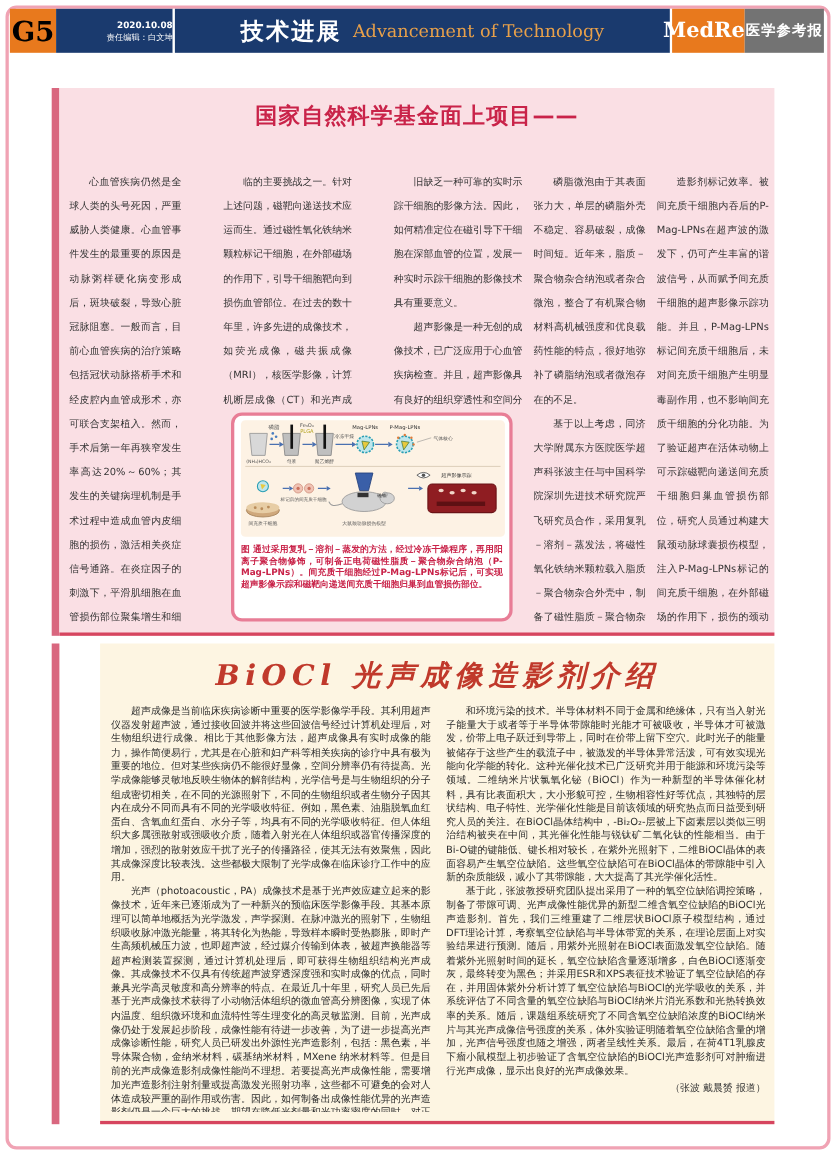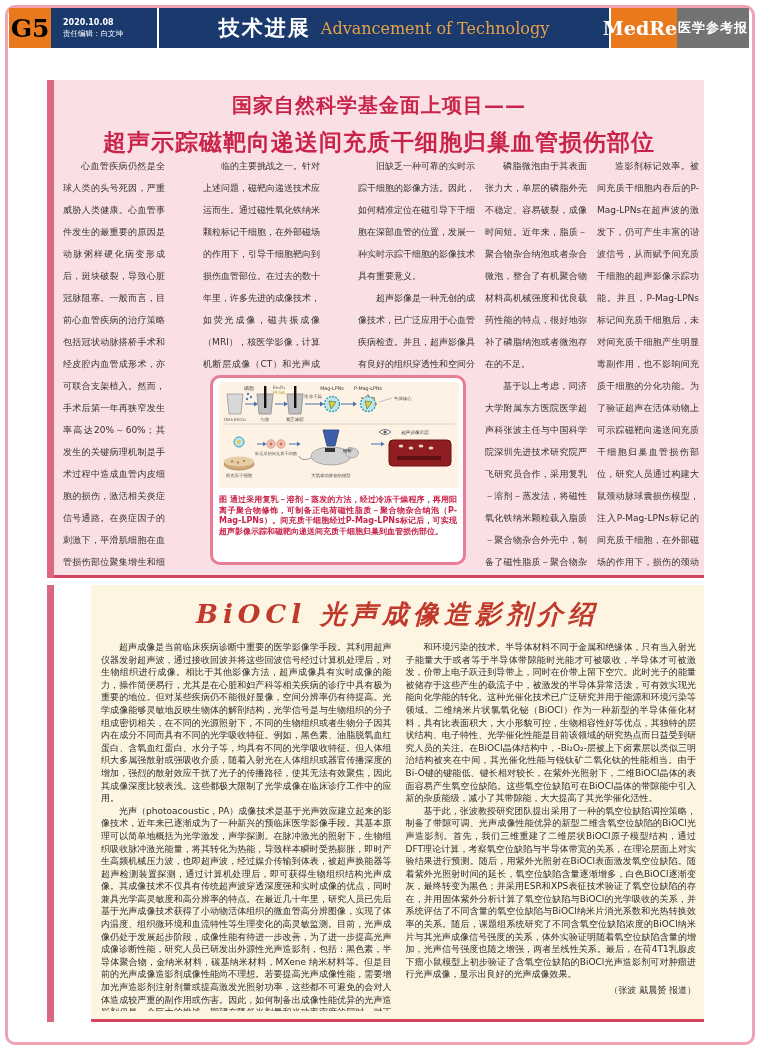--- a/index.html
+++ b/index.html
@@ -6,21 +6,21 @@
   body{width:758px;height:1047px;position:relative;background:#ffffff;
        font-family:"DejaVu Sans",sans-serif;color:#222;overflow:hidden;}
   .frame{position:absolute;left:5px;top:5px;width:744px;height:1034px;
          border:3px solid #f0a3b4;border-radius:10px;}
   
   .header{position:absolute;left:9px;top:8px;width:740px;height:40px;display:flex;}
   .hbox{display:flex;align-items:center;justify-content:center;}
   .g5{width:42px;background:#e8791d;color:#000000;font-family:"DejaVu Serif",serif;
       font-size:25px;font-weight:bold;}
   .hmeta{width:106px;background:#1a3a6e;color:#fff;flex-direction:column;
-         align-items:flex-start;justify-content:center;padding-left:12px;box-sizing:border-box;}
+         align-items:flex-end;justify-content:center;padding-left:12px;box-sizing:border-box;}
   .hmeta .d{font-size:8px;font-weight:bold;}
   .hmeta .e{font-size:7.5px;margin-top:2px;}
   .hdiv{width:2px;background:#ffffff;}
   .hcenter{flex:1;background:#1a3a6e;gap:10px;text-align:right;}
   .hcn{color:#fff;font-size:21px;font-weight:bold;letter-spacing:2px;}
   .hen{color:#e8a04a;font-size:16px;font-family:"DejaVu Serif",serif;}
   .medref{width:66px;background:#e8791d;color:#fff;font-family:"DejaVu Serif",serif;
           font-size:19px;font-weight:bold;}
   .hpaper{width:72px;background:#737373;color:#fff;font-size:13px;font-weight:bold;letter-spacing:1px;}
   
@@ -74,21 +74,20 @@
   <div class="hdiv"></div>
   <div class="hbox medref">MedRef</div>
   <div class="hbox hpaper">医学参考报</div>
 </div>
 
 <div class="panel panel1">
   <div class="stripe"></div>
   <div class="p1body">
     <div class="a1title">
       <div class="a1t1">国家自然科学基金面上项目——</div>
-      <div class="a1t2">超声示踪磁靶向递送间充质干细胞归巢血管损伤部位</div>
     </div>
 
     <div class="a1cols">
       <div class="a1col">
         <p>心血管疾病仍然是全球人类的头号死因，严重威胁人类健康。心血管事件发生的最重要的原因是动脉粥样硬化病变形成后，斑块破裂，导致心脏冠脉阻塞。一般而言，目前心血管疾病的治疗策略包括冠状动脉搭桥手术和经皮腔内血管成形术，亦可联合支架植入。然而，手术后第一年再狭窄发生率高达20%～60%；其发生的关键病理机制是手术过程中造成血管内皮细胞的损伤，激活相关炎症信号通路。在炎症因子的刺激下，平滑肌细胞在血管损伤部位聚集增生和细胞外基质堆积，导致内膜反应性增生，从而造成管腔狭窄。因此，术后再狭窄仍然是血运重建术面临的主要挑战。</p>
         <p>干细胞治疗是当前具有吸引力的一种治疗策略。干细胞可以促进血运重建术后损伤内皮的修复，从而抑制内膜过度增生。然而，如何将移植的干细胞长时间停留在目标部位，用于修复受损血管，是当前面</p>
       </div>
       <div class="a1col short">
         <p>临的主要挑战之一。针对上述问题，磁靶向递送技术应运而生。通过磁性氧化铁纳米颗粒标记干细胞，在外部磁场的作用下，引导干细胞靶向到损伤血管部位。在过去的数十年里，许多先进的成像技术，如荧光成像，磁共振成像（MRI），核医学影像，计算机断层成像（CT）和光声成像技术已尝试用于非侵入性和重复性地监测和示踪干细胞。这些影像示踪技术的应用，有助于提高干细胞的疗效。但到目前为止，仍</p>
       </div>

